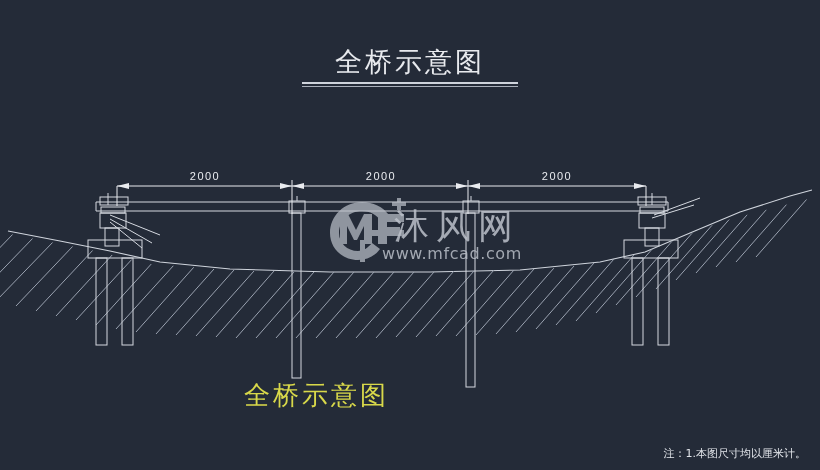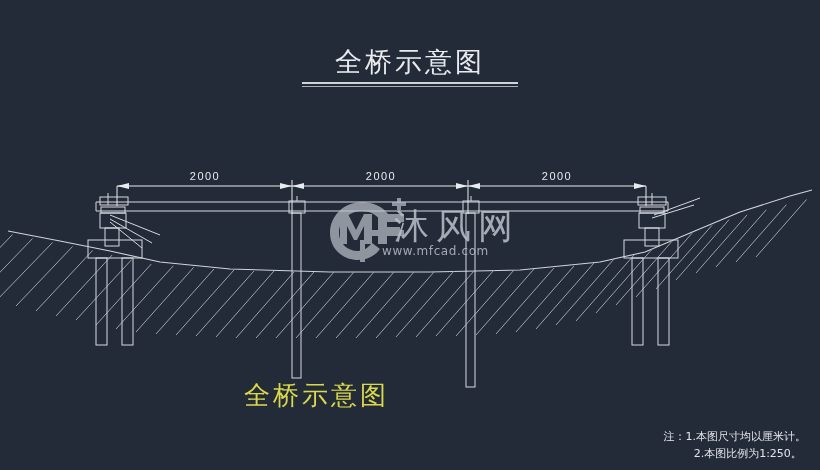--- a/index.html
+++ b/index.html
@@ -57,21 +57,21 @@
     top: 378px;
     font-size: 26px;
     letter-spacing: 3px;
     color: #d8d84a;
     font-family: "DejaVu Sans", sans-serif;
   }
   #notes {
     position: absolute;
     right: 14px;
     bottom: 8px;
-    text-align: center;
+    text-align: right;
     color: #e2e5ea;
     font-size: 11px;
     line-height: 1.55;
     font-family: "DejaVu Sans", sans-serif;
   }
   #notes .note-row {
     white-space: nowrap;
   }
   #notes .note-indent {
     padding-left: 26px;
@@ -90,21 +90,21 @@
     top: 196px;
     width: 228px;
     height: 68px;
     pointer-events: none;
     opacity: 0.72;
   }
   #wm-url {
     position: absolute;
     left: 382px;
     top: 244px;
-    font-size: 12px;
+    font-size: 16px;
     letter-spacing: 0.6px;
     color: #b9bec7;
     font-family: "DejaVu Sans", sans-serif;
     opacity: 0.85;
   }
   #wm-cn {
     position: absolute;
     left: 394px;
     top: 203px;
     font-size: 35px;
@@ -275,18 +275,15 @@
       <div class="r2"></div>
     </div>
   </div>
 
   <div id="caption-text">全桥示意图</div>
 
   <div id="notes">
     <div class="note-row">
       <span>注：</span><span>1.本图尺寸均以厘米计。</span>
     </div>
-    <div class="note-row note-indent">
-      <span>2.本图比例为1:250。</span>
-    </div>
   </div>
 
 </div>
 
 </body></html>

